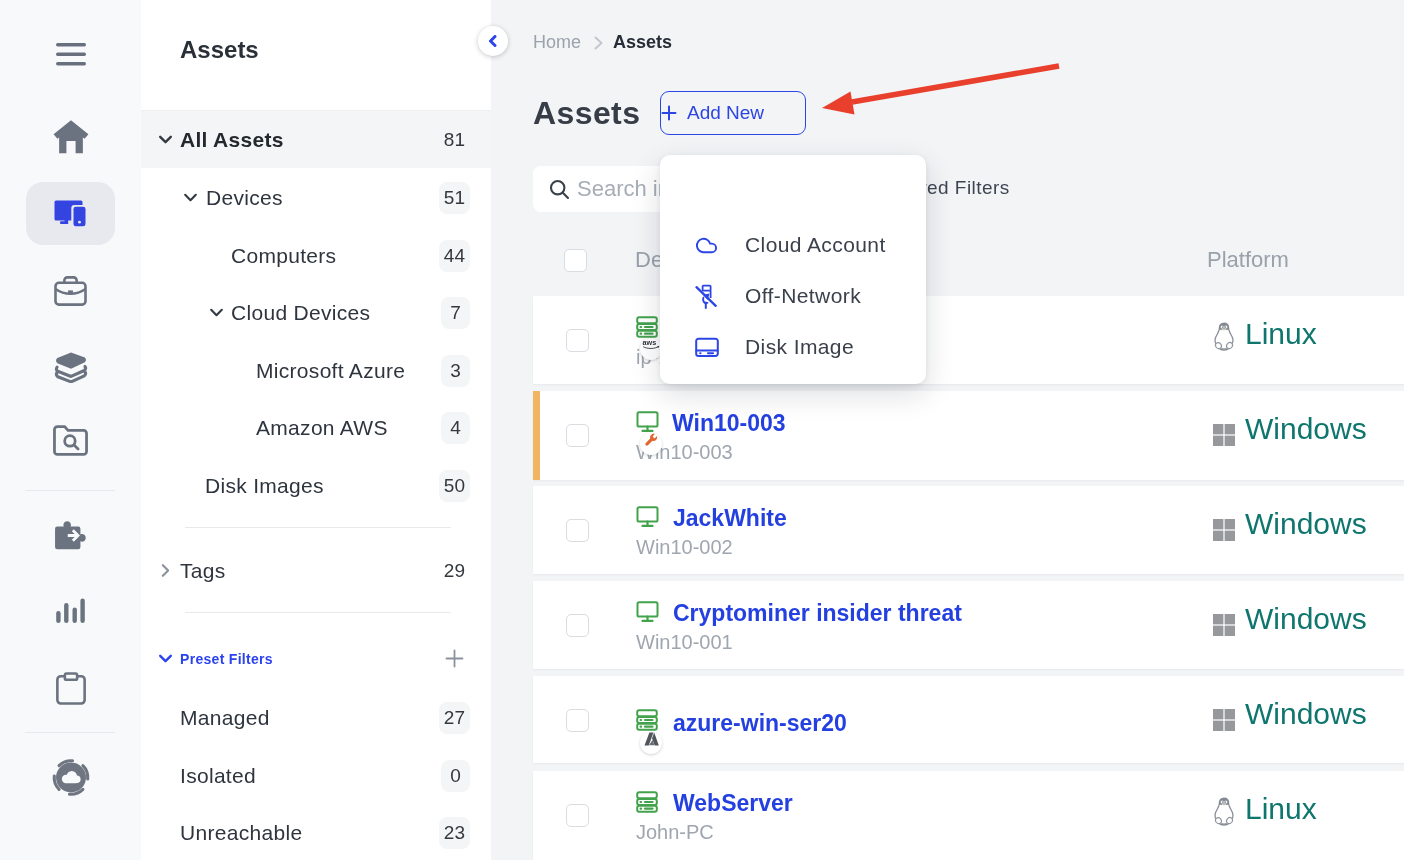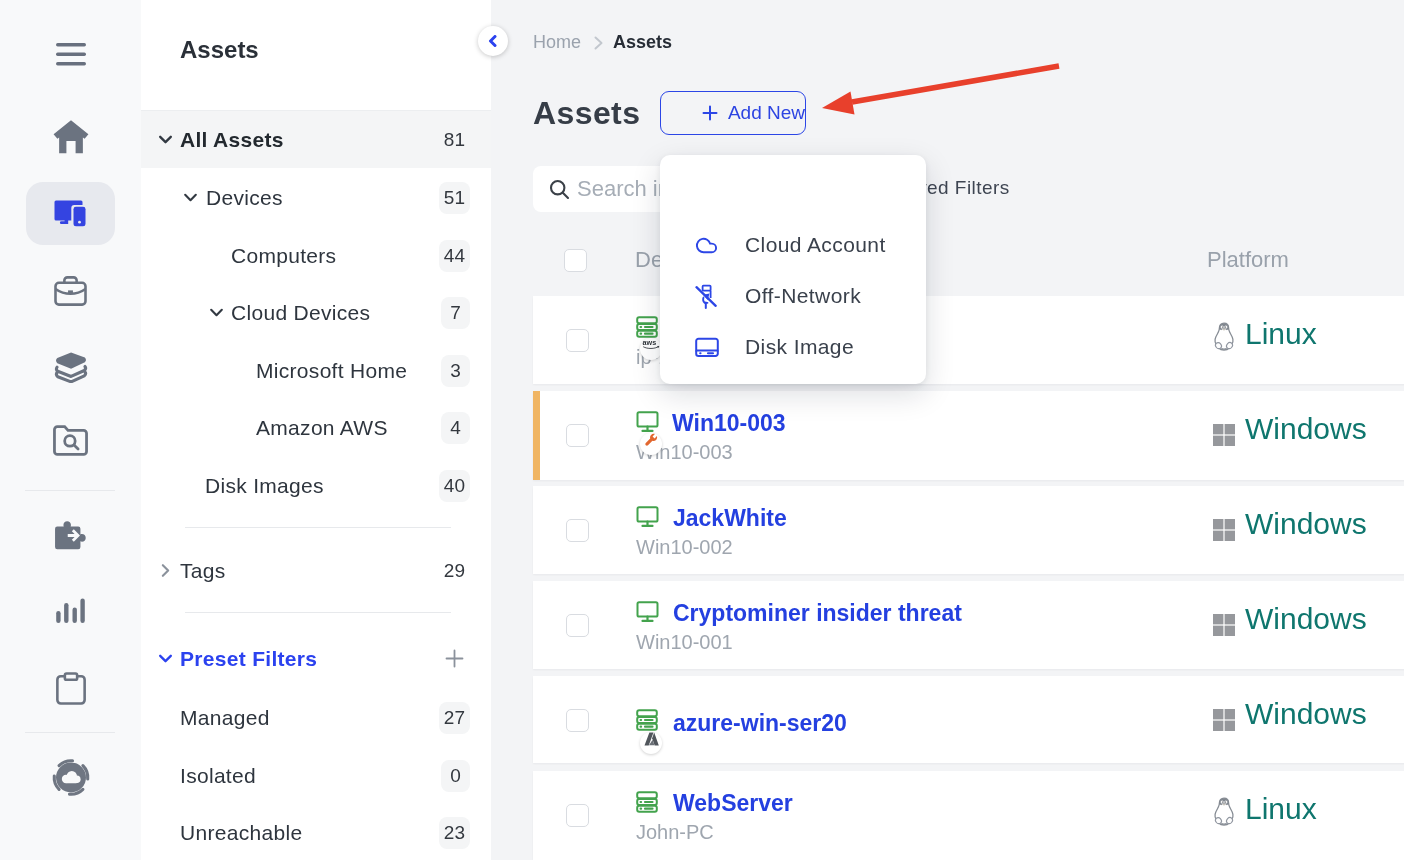--- a/index.html
+++ b/index.html
@@ -16,21 +16,21 @@
 #tree{position:absolute;left:141px;top:0;width:350px;height:860px;background:#ffffff}
 .trow{position:absolute;left:0;width:350px;display:flex;align-items:center}
 .trow .chev{flex:0 0 auto}
 .tlabel{font-size:21px;color:#2e353e;letter-spacing:.3px}
 .badge{margin-left:auto;margin-right:21px;background:#f4f5f6;border-radius:8px;min-width:29px;height:32px;display:flex;align-items:center;justify-content:center;font-size:19px;color:#33383f;padding:0 5px}
 .tdiv{position:absolute;left:44px;width:266px;border-top:1px solid #e7e9ec}
 
 #crumb{position:absolute;left:533px;top:32px;font-size:18px;color:#9aa2ad;display:flex;align-items:center}
 #crumb b{color:#272d36;font-weight:700}
 h1{position:absolute;left:533px;top:95px;font-size:32px;font-weight:700;color:#363d47;letter-spacing:.4px}
-#addnew{position:absolute;left:660px;top:91px;width:146px;height:44px;border:1.5px solid #2c46e6;border-radius:9px;display:flex;align-items:center;justify-content:flex-end;color:#2c44e2;font-size:19px}
+#addnew{position:absolute;left:660px;top:91px;width:146px;height:44px;border:1.5px solid #2c46e6;border-radius:9px;display:flex;align-items:center;justify-content:flex-start;color:#2c44e2;font-size:19px}
 #searchbar{position:absolute;left:533px;top:166px;width:327px;height:46px;background:#fff;border-radius:8px;display:flex;align-items:center;padding-left:16px}
 #searchbar span{color:#a6adb6;font-size:22px;margin-left:7px}
 #savedf{position:absolute;left:893px;top:177px;font-size:19px;letter-spacing:.45px;color:#3e4552}
 .hcell{position:absolute;top:247px;font-size:22px;font-weight:400;color:#99a1ab}
 .checkbox{position:absolute;width:23px;height:23px;background:#fff;border:1.5px solid #d9dce1;border-radius:5px}
 
 .row{position:absolute;left:533px;width:877px;background:#fff;box-shadow:0 1px 2px rgba(16,24,40,.05)}
 .rtitle{position:absolute;left:140px;font-size:23px;font-weight:700;letter-spacing:0;color:#2440e0;line-height:1}
 .rsub{position:absolute;left:103px;font-size:20px;color:#9fa6af;line-height:1}
 .ricon{position:absolute;left:103px}
@@ -159,45 +159,45 @@
     <span class="badge">44</span>
   </div>
   <div class="trow" style="top:284px;height:57px;padding-left:67px">
     <svg class="chev" width="17" height="17" viewBox="0 0 16 16" fill="none" stroke="#323942" stroke-width="2" stroke-linecap="round" stroke-linejoin="round">
           <path d="M3 5.5 8 10.5 13 5.5"></path>
         </svg>
     <span class="tlabel" style="margin-left:6px">Cloud Devices</span>
     <span class="badge">7</span>
   </div>
   <div class="trow" style="top:342px;height:57px;padding-left:115px">
-    <span class="tlabel">Microsoft Home</span>
+    <span class="tlabel">Microsoft Azure</span>
     <span class="badge">3</span>
   </div>
   <div class="trow" style="top:399px;height:57px;padding-left:115px">
     <span class="tlabel">Amazon AWS</span>
     <span class="badge">4</span>
   </div>
   <div class="trow" style="top:457px;height:57px;padding-left:64px">
     <span class="tlabel">Disk Images</span>
-    <span class="badge">40</span>
+    <span class="badge">50</span>
   </div>
   <div class="tdiv" style="top:527px"></div>
   <div class="trow" style="top:542px;height:57px;padding-left:16px">
     <svg class="chev" width="17" height="17" viewBox="0 0 16 16" fill="none" stroke="#8b929c" stroke-width="2" stroke-linecap="round" stroke-linejoin="round">
           <path d="M5.5 3 10.5 8 5.5 13"></path>
         </svg>
     <span class="tlabel" style="margin-left:6px">Tags</span>
     <span class="badge" style="background:transparent">29</span>
   </div>
   <div class="tdiv" style="top:612px"></div>
   <div class="trow" style="top:630px;height:57px;padding-left:16px">
     <svg class="chev" width="17" height="17" viewBox="0 0 16 16" fill="none" stroke="#2b42ef" stroke-width="2.2" stroke-linecap="round" stroke-linejoin="round">
           <path d="M3 5.5 8 10.5 13 5.5"></path>
         </svg>
-    <span class="tlabel" style="margin-left:6px;color:#2b42ef;font-weight:700;font-size:21px">Preset Filters</span>
+    <span class="tlabel" style="margin-left:6px;color:#2b42ef;font-weight:700;font-size:14px">Preset Filters</span>
     <svg style="margin-left:auto;margin-right:27px" width="19" height="19" viewBox="0 0 19 19" fill="none" stroke="#8b929c" stroke-width="1.8" stroke-linecap="round">
           <path d="M9.5 1.5v16M1.5 9.5h16"></path>
         </svg>
   </div>
   <div class="trow" style="top:689px;height:57px;padding-left:39px">
     <span class="tlabel">Managed</span>
     <span class="badge">27</span>
   </div>
   <div class="trow" style="top:747px;height:57px;padding-left:39px">
     <span class="tlabel">Isolated</span>

